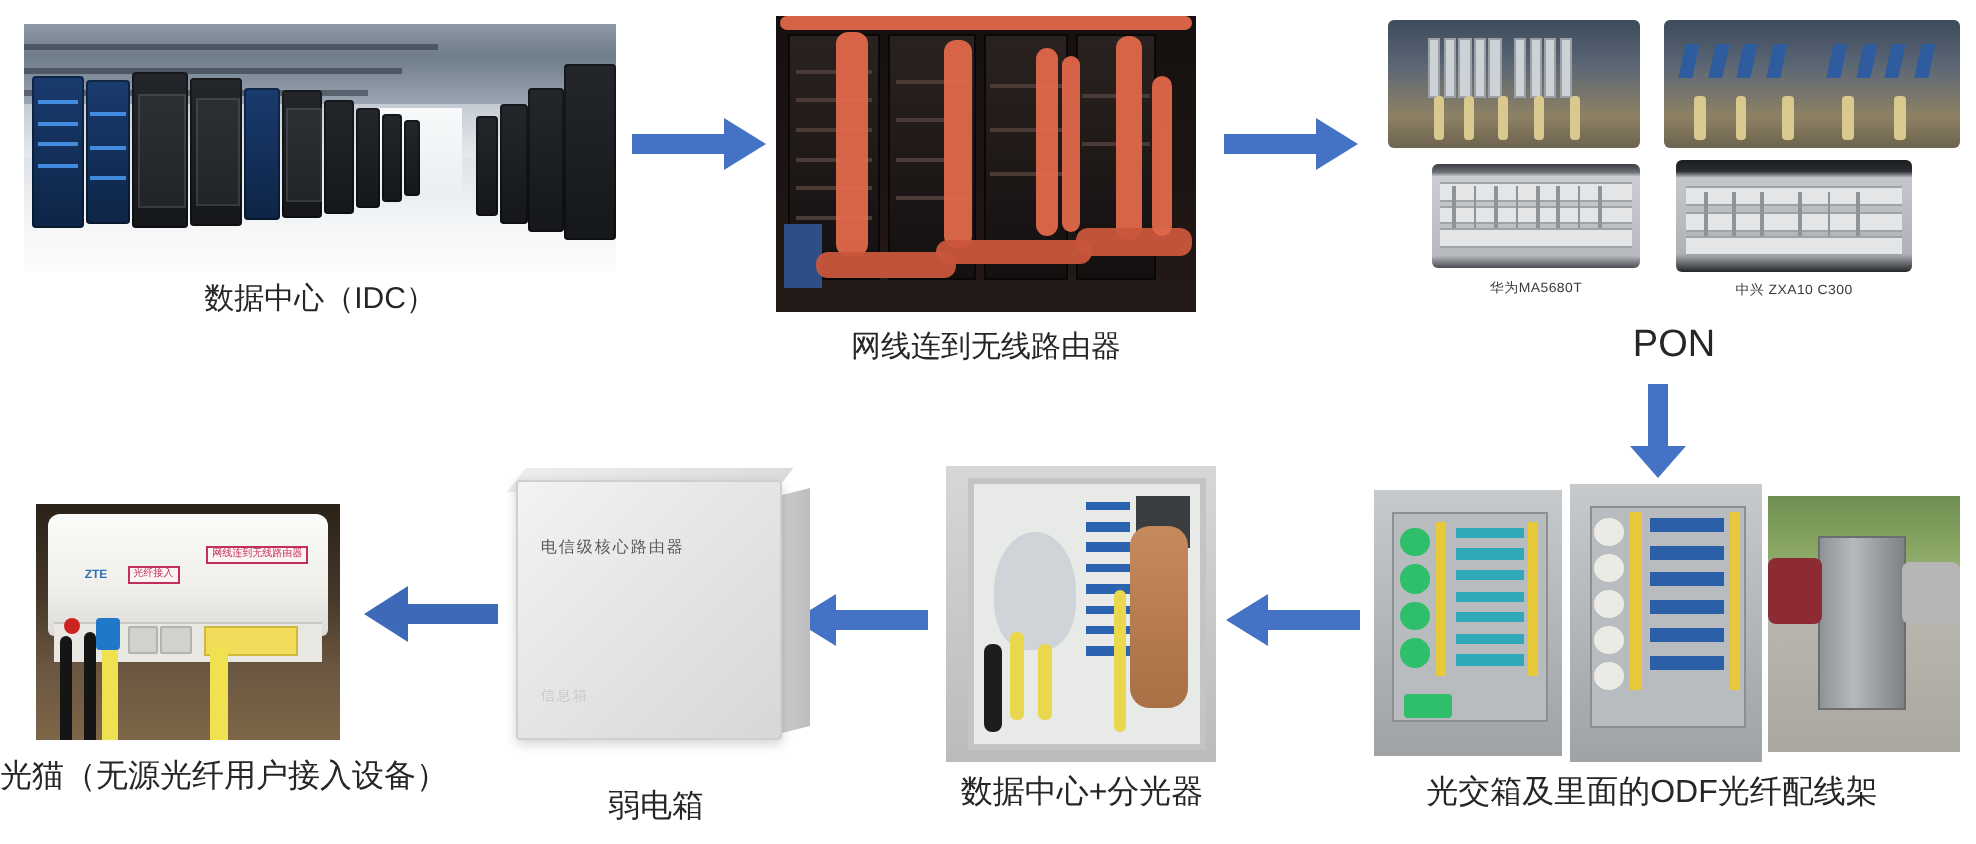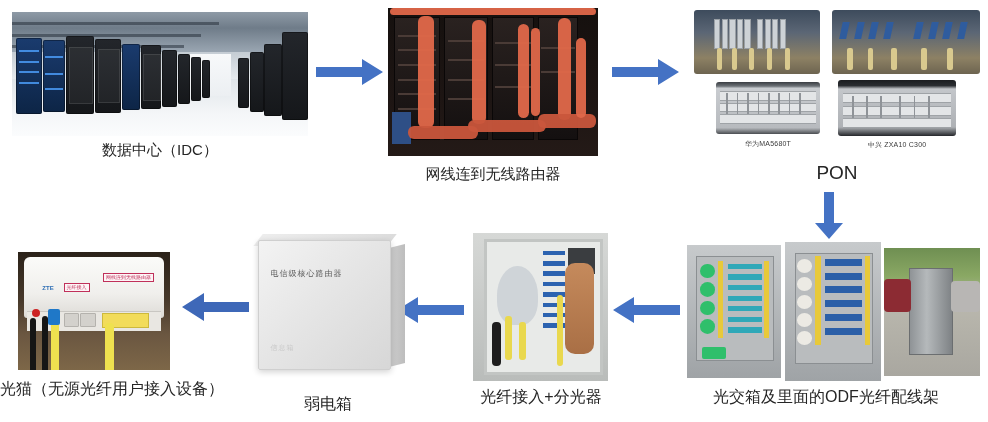--- a/index.html
+++ b/index.html
@@ -350,21 +350,21 @@
     <div class="bluecomb" style="left:52%;top:47%;width:16%;height:3%;"></div>
     <div class="bluecomb" style="left:52%;top:54%;width:16%;height:3%;"></div>
     <div class="bluecomb" style="left:52%;top:61%;width:16%;height:3%;"></div>
     <div class="yellow" style="left:24%;top:56%;width:5%;height:30%;"></div>
     <div class="yellow" style="left:34%;top:60%;width:5%;height:26%;"></div>
     <div class="yellow" style="left:62%;top:42%;width:5%;height:48%;"></div>
     <div class="blackcable" style="left:14%;top:60%;width:7%;height:30%;"></div>
     <div class="panel" style="left:70%;top:10%;width:20%;height:18%;background:#3a3d40;"></div>
     <div class="arm" style="left:68%;top:20%;width:22%;height:62%;"></div>
   </div>
-  <div class="caption big" style="left:460px;top:388px;width:162px;">光纤接入+分光器</div>
+  <div class="caption big" style="left:460px;top:388px;width:162px;">数据中心+分光器</div>
 </div>
 
 <div class="arrow" style="left:397px;top:296px;">
   <svg width="68" height="28" viewBox="0 0 68 28">
     <path d="M67 9 L21 9 L21 1 L0 14 L21 27 L21 19 L67 19 Z" fill="#4472C4"></path>
   </svg>
 </div>
 
 <div class="stage">
   <div class="wdbox" style="left:248px;top:228px;width:160px;height:152px;">

